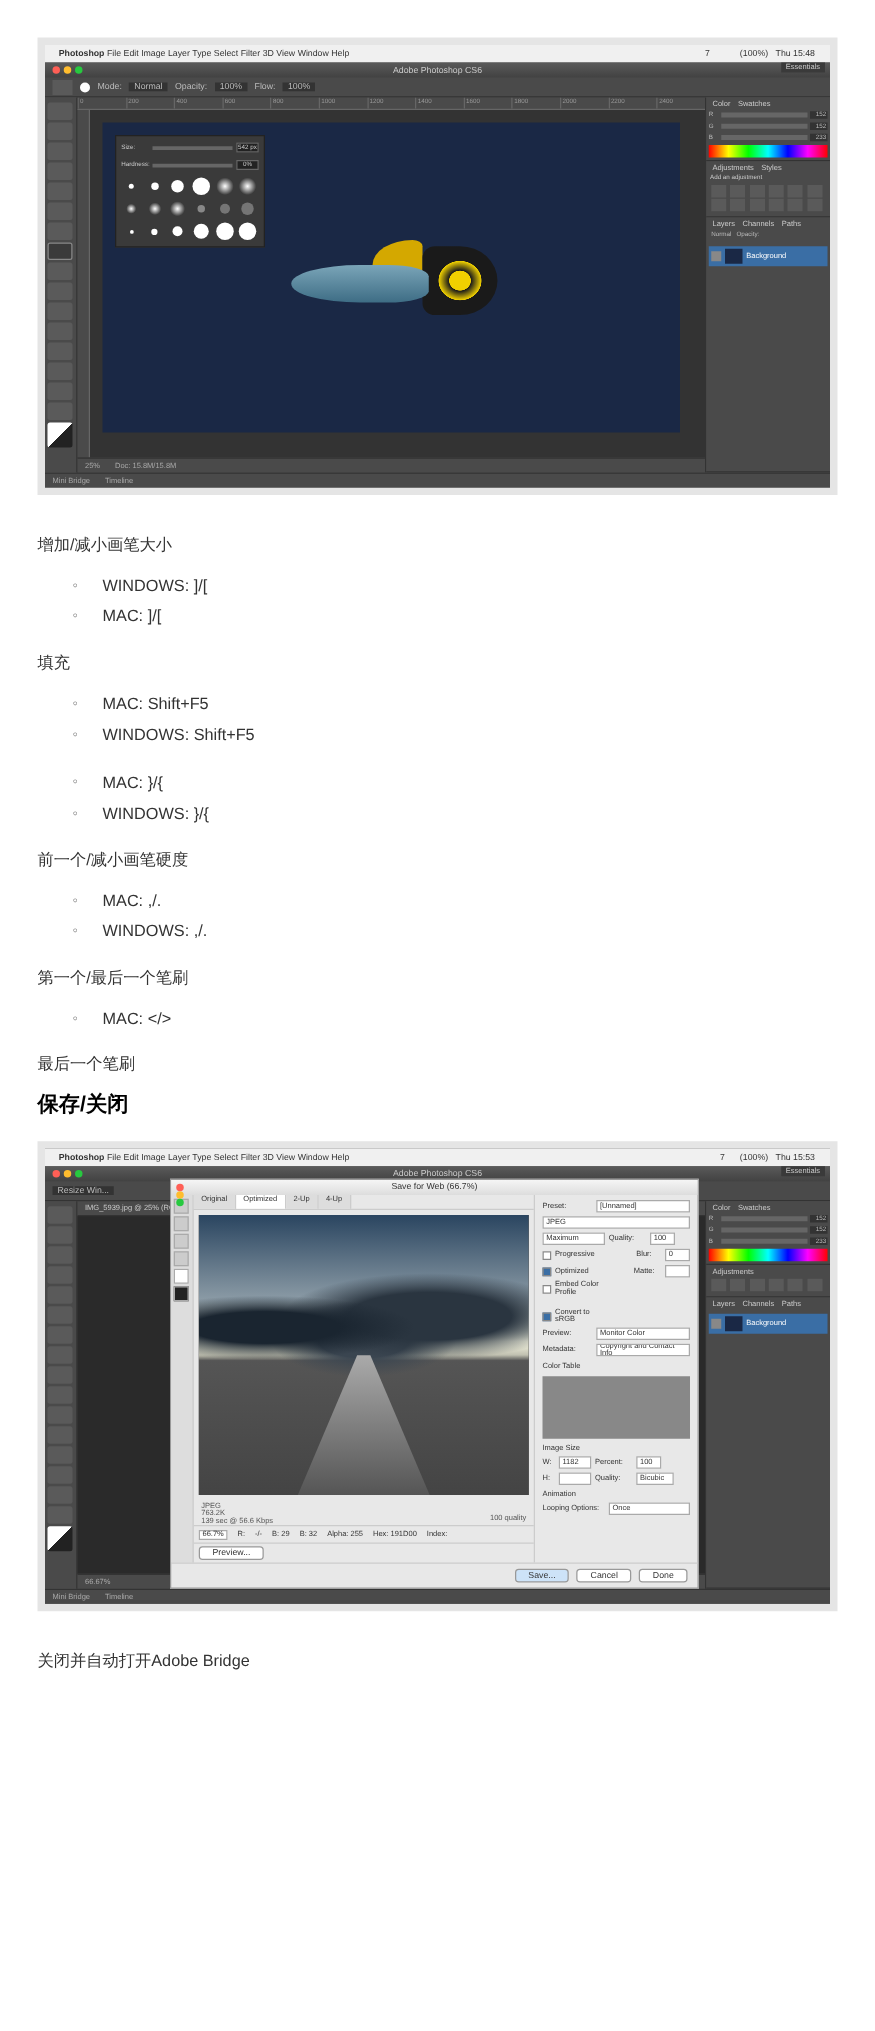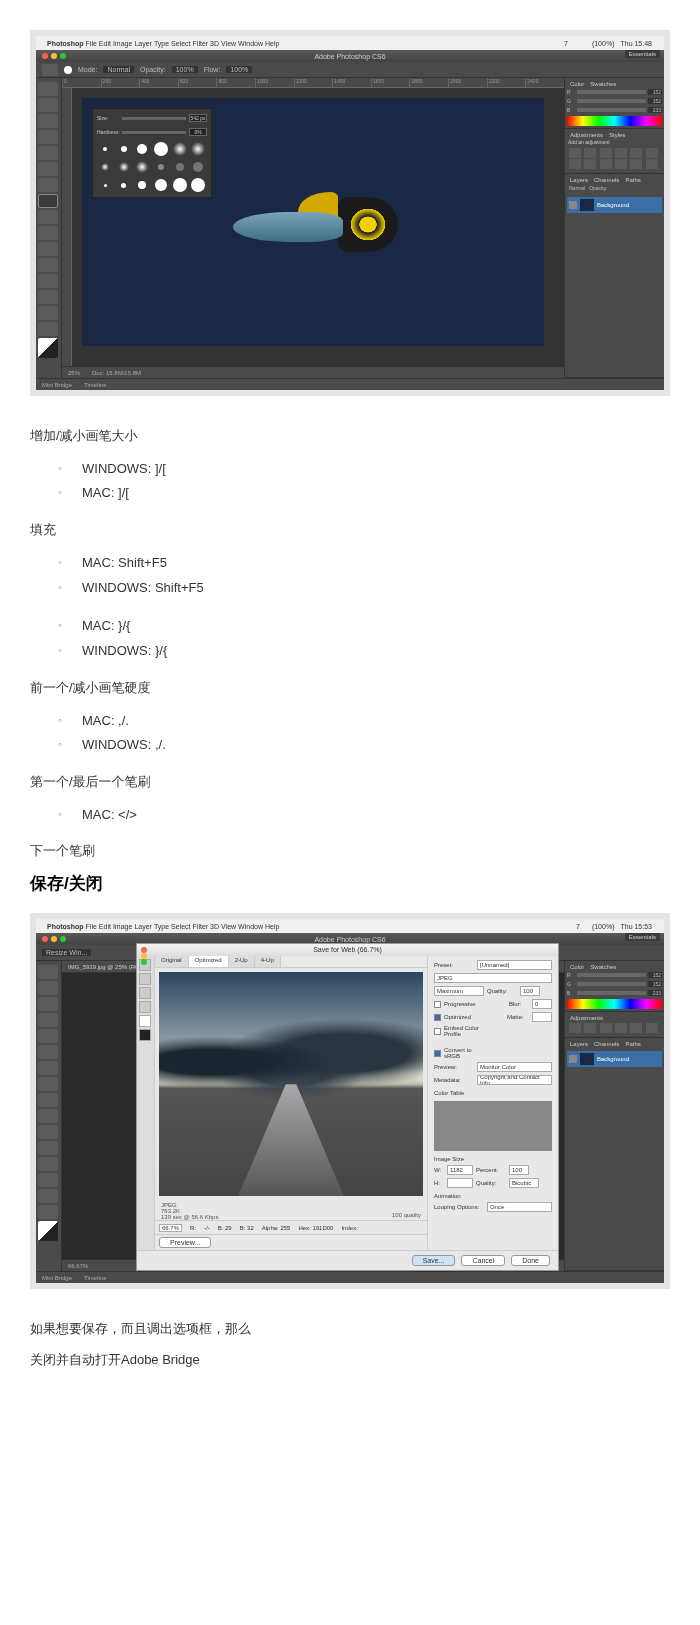--- a/index.html
+++ b/index.html
@@ -343,21 +343,21 @@
       </ul>
       <p class="section-text">前一个/减小画笔硬度</p>
       <ul class="shortcuts">
         <li>MAC: ,/.</li>
         <li>WINDOWS: ,/.</li>
       </ul>
       <p class="section-text">第一个/最后一个笔刷</p>
       <ul class="shortcuts">
         <li>MAC: &lt;/&gt;</li>
       </ul>
-      <p class="section-text">下一个笔刷</p>
+      <p class="section-text">最后一个笔刷</p>
     </div>
 
 <h2>保存/关闭</h2>
 
 <div class="screenshot">
 <div class="ps-window">
   <div class="mac-menubar">
     <div class="left">
       <span class="apple"></span>
       <span class="bold">Photoshop</span>
@@ -586,17 +586,16 @@
     </div>
   </div>
   <div class="status-bar">
     <span>Mini Bridge</span>
     <span>Timeline</span>
   </div>
 </div>
 </div>
 
 <div id="sections2">
-      <p class="section-text">如果想要保存，而且调出选项框，那么</p>
       <p class="section-text">关闭并自动打开Adobe Bridge</p>
     </div>
 
 </div>
 
 </body></html>

